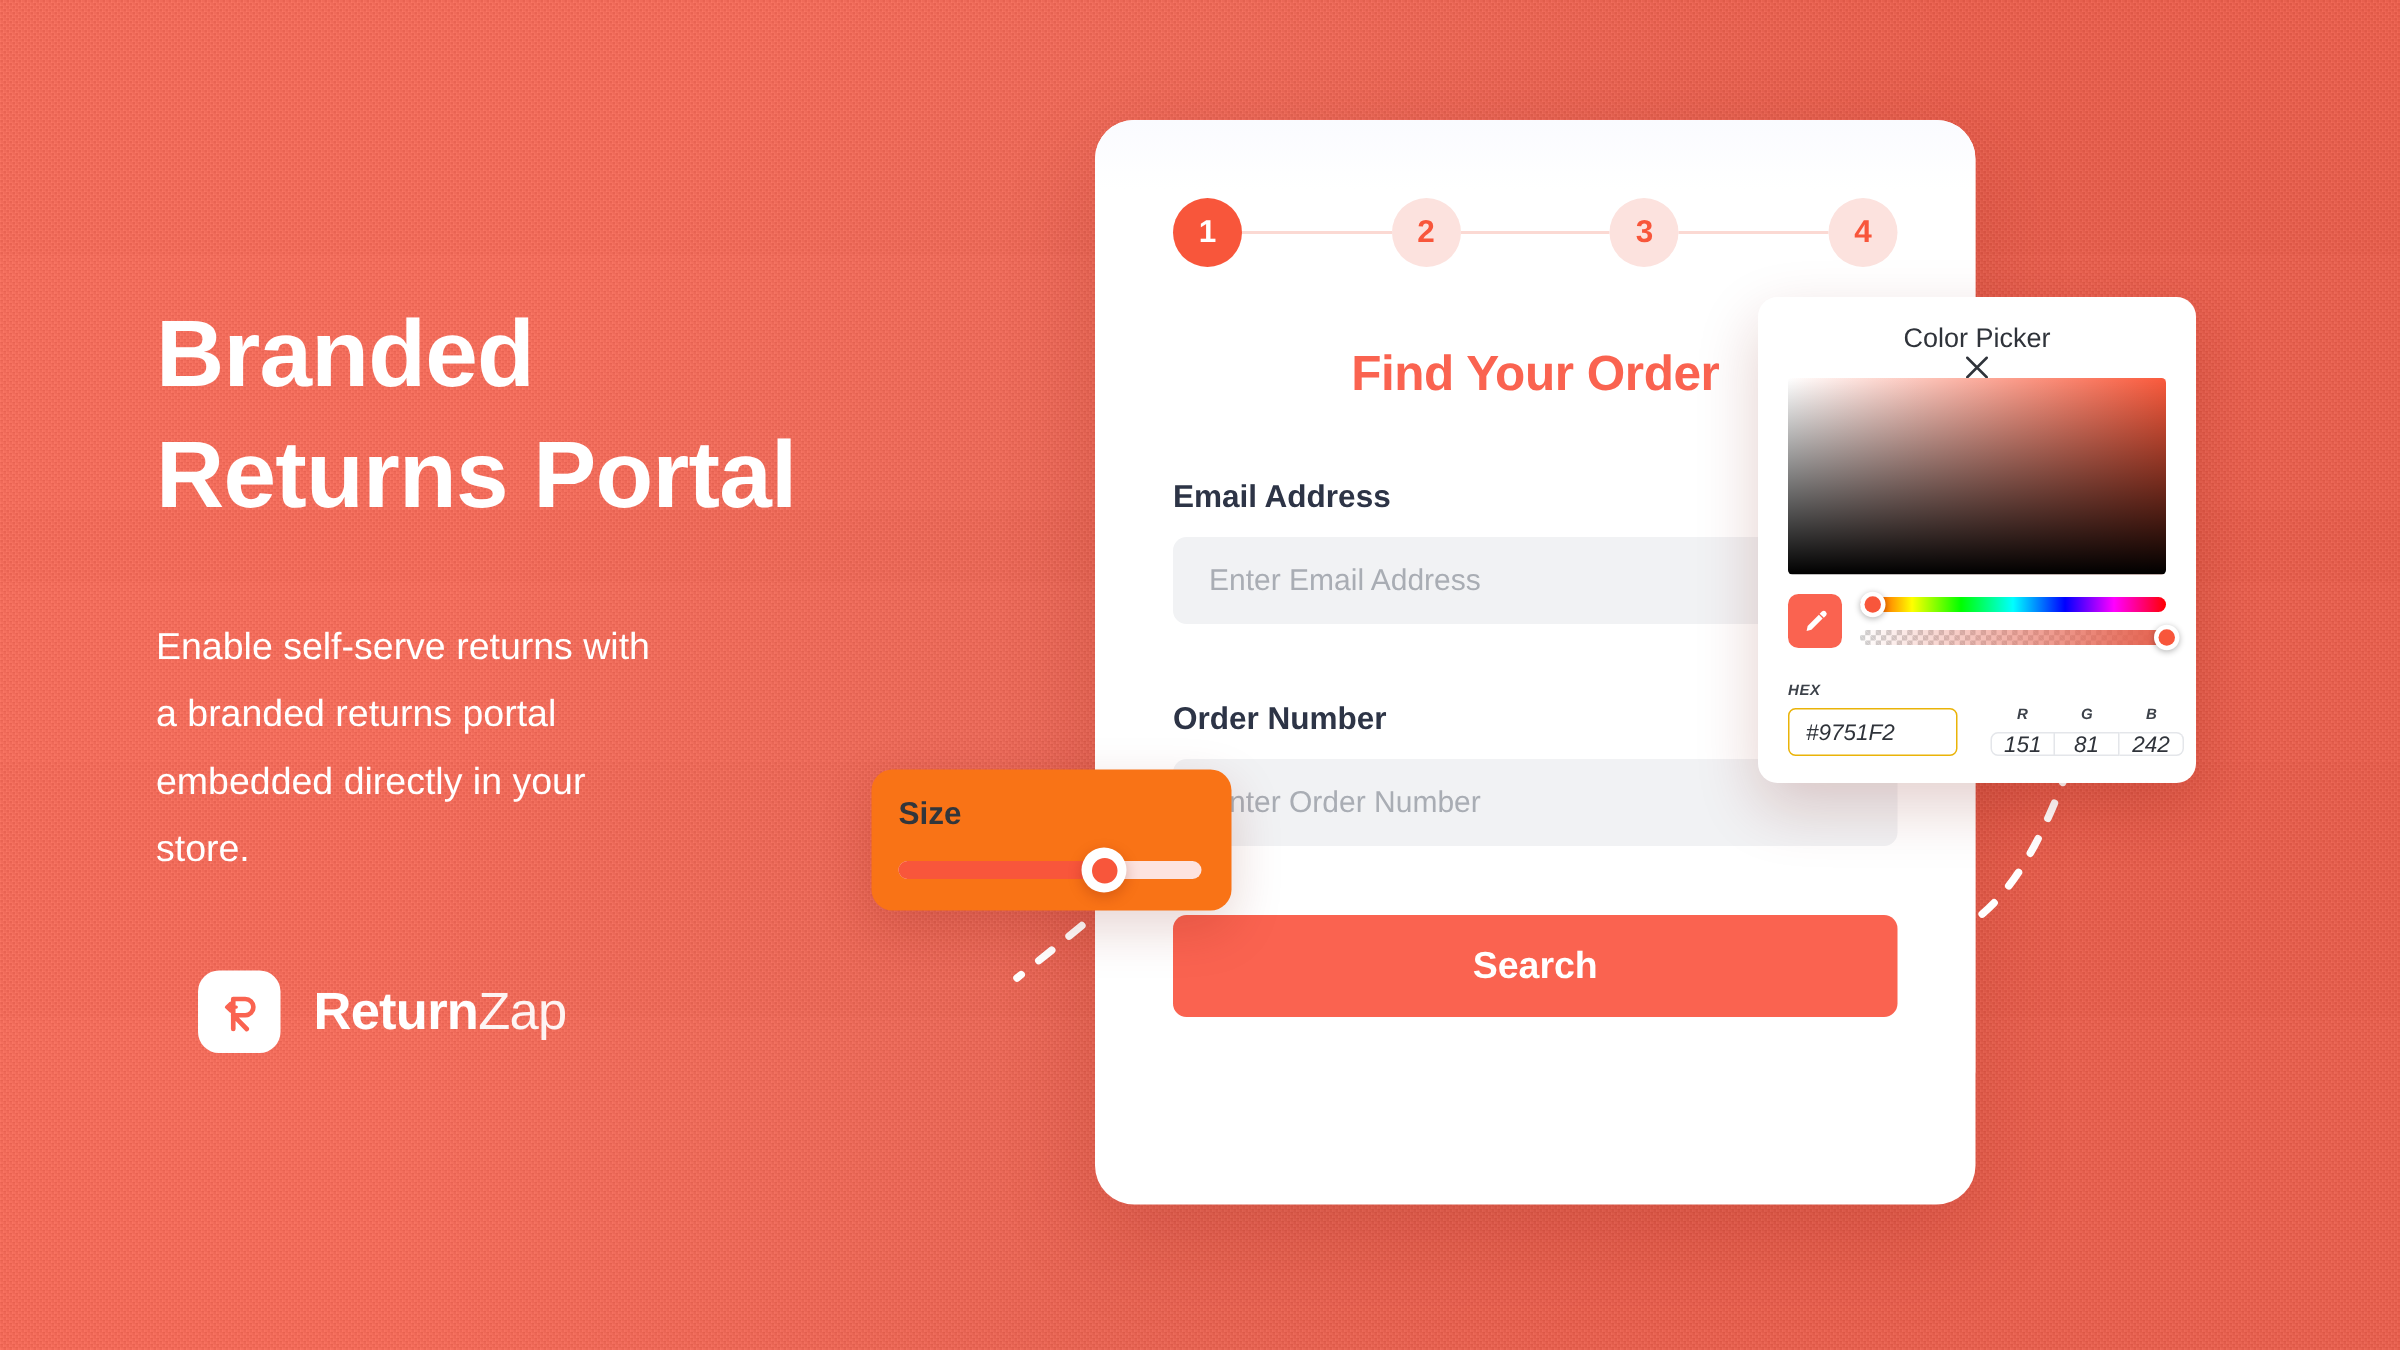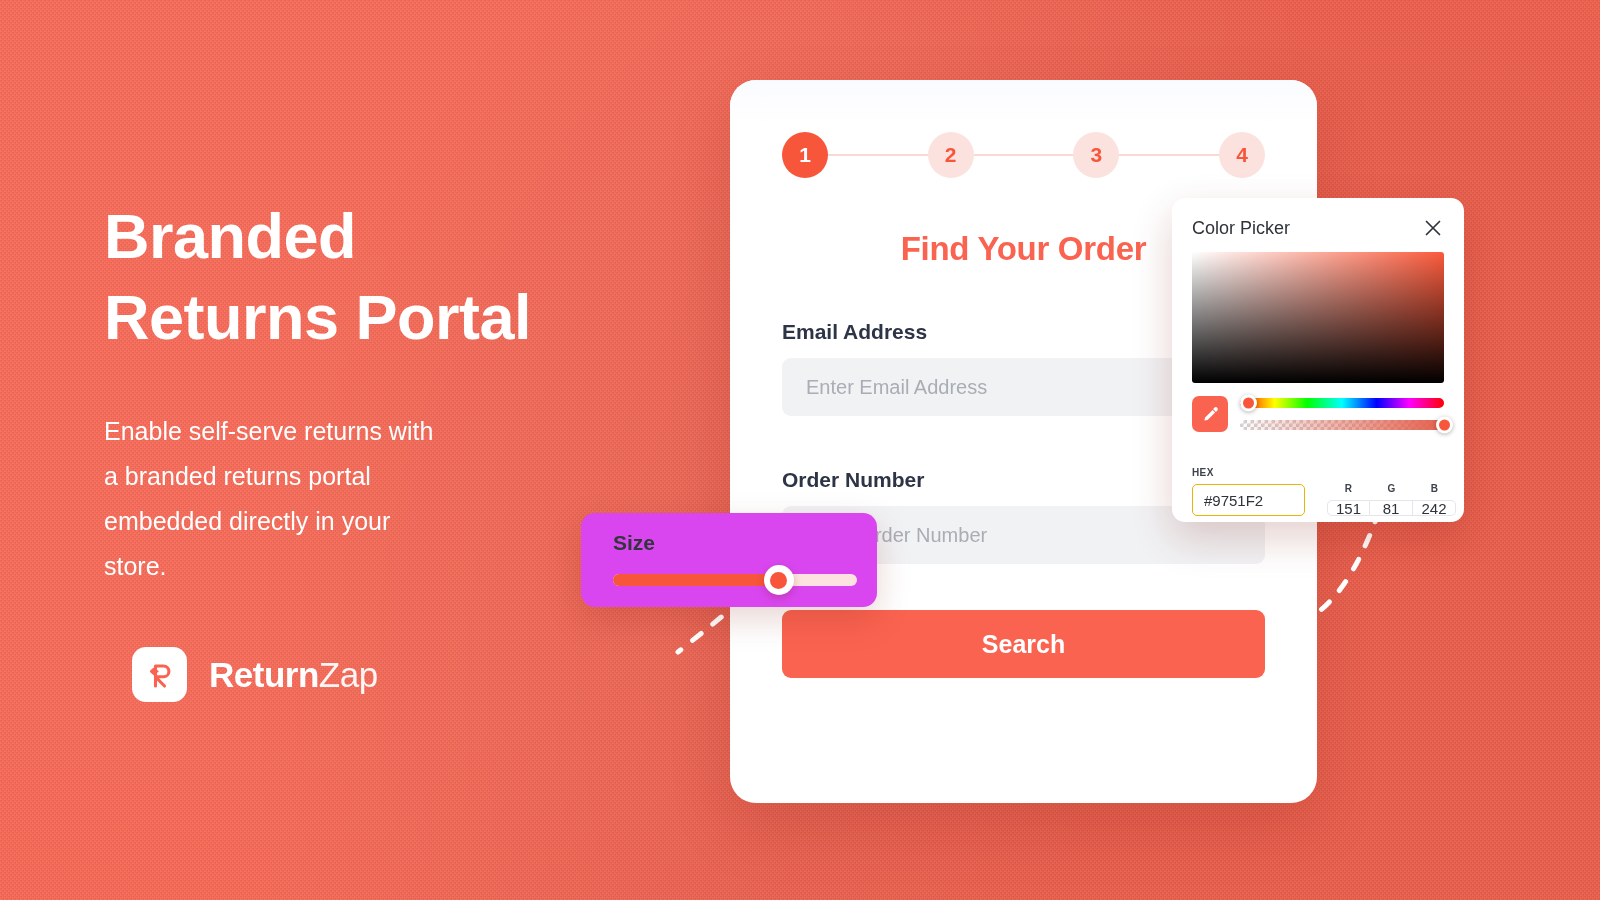--- a/index.html
+++ b/index.html
@@ -196,27 +196,27 @@
   
   .dash-svg { position: absolute; z-index: 12; pointer-events: none; }
   #dash-left  { left: 660px; top: 560px; }
   #dash-right { left: 1290px; top: 500px; }
 
   
   .size-card {
     position: absolute;
     left: 581px;
     top: 513px;
-    width: 296px;
+    width: 240px;
     height: 94px;
-    background: #d946ef;
+    background: #f97316;
     border-radius: 14px;
     box-shadow: 0 12px 34px rgba(120, 20, 10, 0.18);
     z-index: 20;
-    padding: 18px 20px 0 32px;
+    padding: 18px 20px 0 18px;
   }
   .size-label {
     font-size: 21px;
     font-weight: 700;
     color: #32363c;
   }
   .slider-wrap {
     position: relative;
     margin-top: 19px;
     height: 12px;
@@ -264,20 +264,21 @@
     border-radius: 13px;
     box-shadow: 0 16px 42px rgba(120, 20, 10, 0.20);
     z-index: 30;
     padding: 17px 20px 0 20px;
   }
   .cp-head {
     display: flex;
     align-items: center;
     justify-content: space-between;
     height: 26px;
+    flex-direction: column;
   }
   .cp-title { font-size: 18px; color: #2f333a; font-weight: 400; }
   .cp-close { width: 22px; height: 22px; display:flex; align-items:center; justify-content:center; cursor: pointer; }
 
   .cp-sv {
     margin-top: 11px;
     height: 131px;
     border-radius: 3px;
     position: relative;
     background:
@@ -328,24 +329,25 @@
     cursor: pointer;
   }
   .cp-knob::after {
     content: "";
     width: 11px; height: 11px;
     border-radius: 50%;
     background: #F8563B;
   }
 
   .cp-fieldrow {
-    margin-top: 35px;
+    margin-top: 23px;
     display: flex;
     align-items: flex-end;
     gap: 0;
+    font-style: italic;
   }
   .cp-hexcol { width: 113px; flex: 0 0 auto; }
   .cp-rgbcols { display: flex; margin-left: 22px; }
   .cp-colhdr {
     font-size: 10px;
     font-weight: 700;
     color: #3d424a;
     letter-spacing: .4px;
     margin-bottom: 6px;
   }

